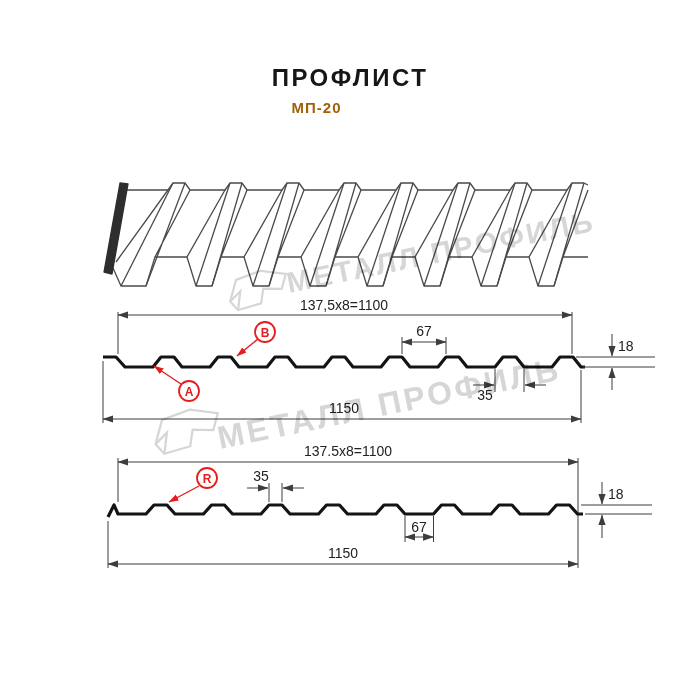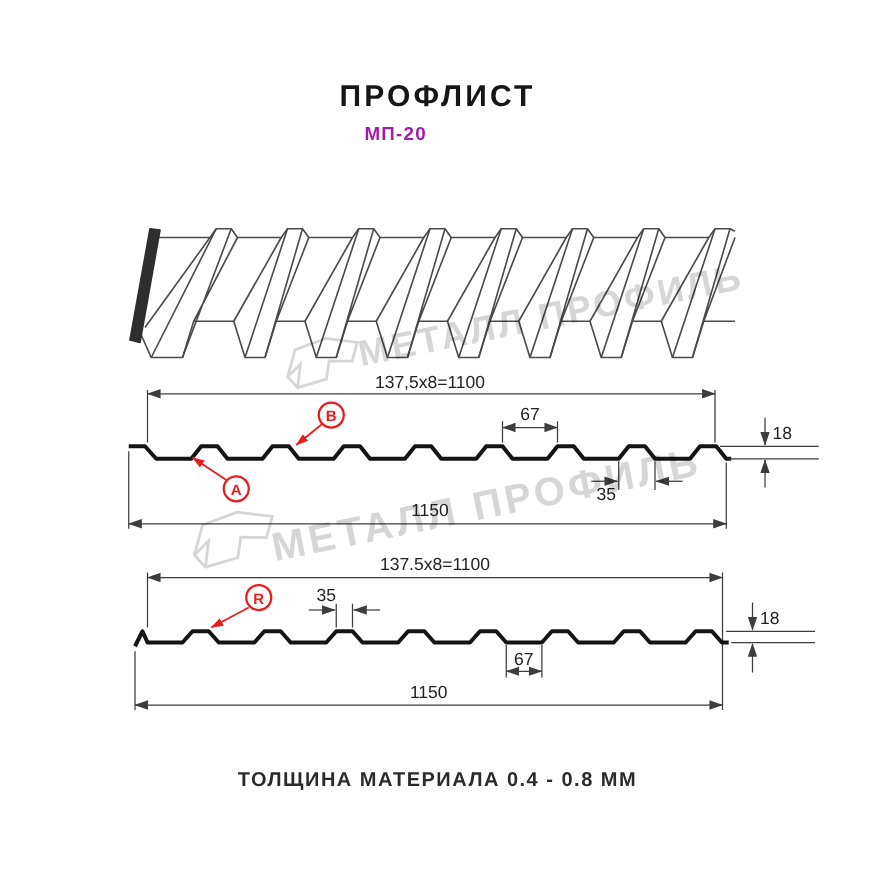--- a/index.html
+++ b/index.html
@@ -1,21 +1,21 @@
 <!DOCTYPE html>
 <html><head>
 <meta charset="utf-8">
 <style>
   html,body{margin:0;padding:0;background:#ffffff;}
   .page{position:relative;width:700px;height:700px;background:#fff;overflow:hidden;
         font-family:"Liberation Sans", sans-serif;}
   .title{position:absolute;top:64px;left:0;width:700px;text-align:center;
          font-size:24px;font-weight:bold;letter-spacing:2.5px;color:#161616;}
   .subtitle{position:absolute;top:99px;left:0;width:633px;text-align:center;
-         font-size:15px;font-weight:bold;letter-spacing:1px;color:#a21caf;}
+         font-size:15px;font-weight:bold;letter-spacing:1px;color:#a16207;}
   .footer-note{position:absolute;top:616px;left:0;width:700px;text-align:center;
          font-size:16px;font-weight:bold;letter-spacing:1.2px;color:#2b2b2b;}
   svg text{font-family:"Liberation Sans", sans-serif;}
   .dimtxt{font-size:14px;fill:#222;}
   .wm{mix-blend-mode:multiply;}
 </style>
 </head>
 <body>
 
 <div class="page">
@@ -165,14 +165,13 @@
       <g transform="translate(152,438) rotate(-11.5) scale(1.12)" stroke="#d6d6d6" stroke-width="2" fill="none">
         <path d="M2,6 L12,-14 L38,-18 L62,-10 L55,4 L37,0 L32,14 L8,16 Z"></path>
         <path d="M8,16 L14,-2 L2,6"></path>
       </g>
       <g transform="translate(220,449) rotate(-11.5)">
         <text x="0" y="0" font-size="32" font-weight="bold" letter-spacing="3" fill="#d6d6d6">МЕТАЛЛ ПРОФИЛЬ</text>
       </g>
     </g>
   </svg>
 
-  <div class="footer-note">ТОЛЩИНА МАТЕРИАЛА 0.4 - 0.8 ММ</div>
 </div>
 
 </body></html>

